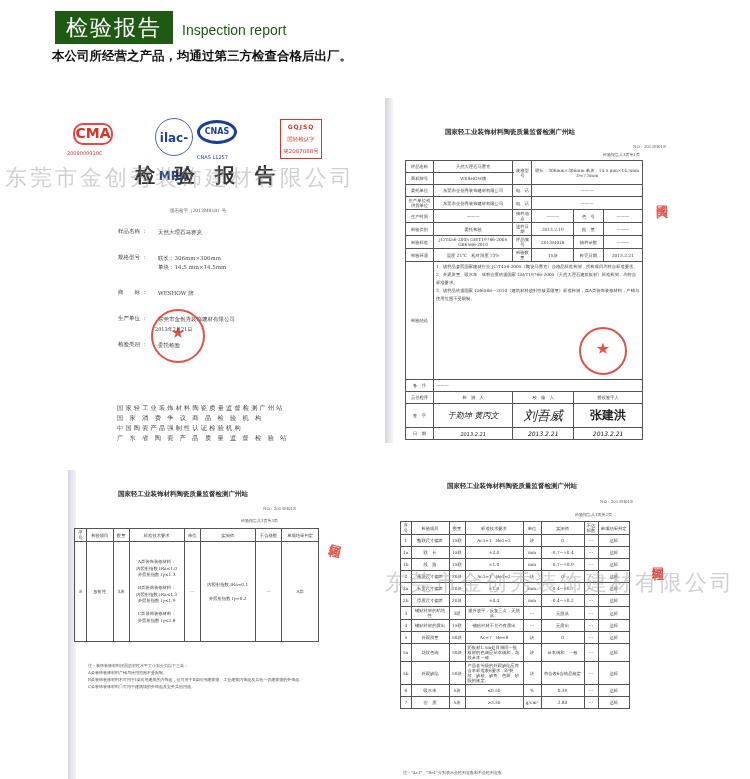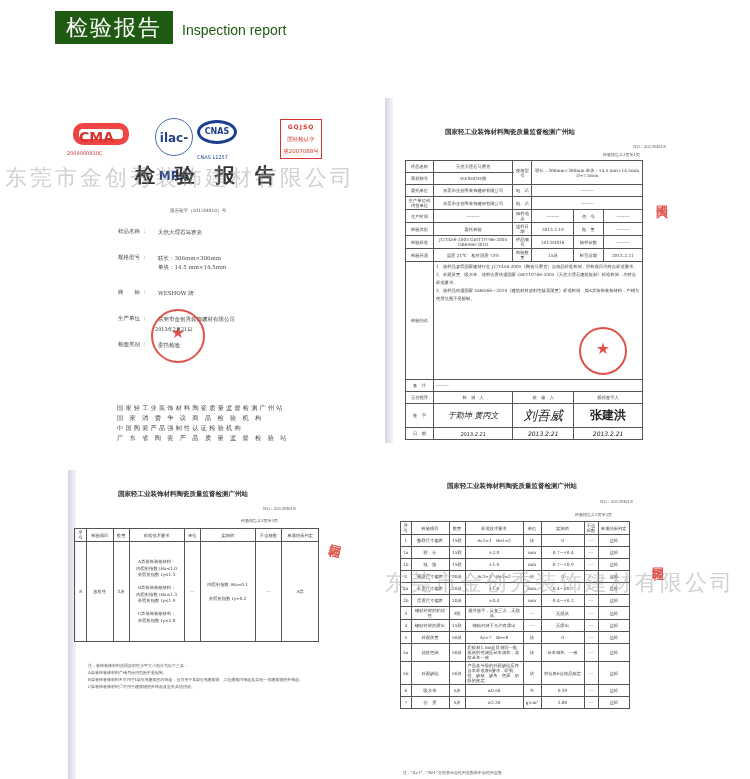--- a/index.html
+++ b/index.html
@@ -9,21 +9,21 @@
 .hdr-box{position:absolute;left:55px;top:11px;width:118px;height:33px;background:#1f5a12;color:#fff;font-family:"DejaVu Sans",sans-serif;font-size:22px;line-height:33px;text-align:center;letter-spacing:2px}
 .hdr-en{position:absolute;left:182px;top:22px;font-family:"Liberation Sans",sans-serif;font-size:14px;color:#1f5a12}
 .hdr-sub{position:absolute;left:52px;top:48px;font-family:"DejaVu Sans",sans-serif;font-size:12.5px;font-weight:bold;color:#111}
 
 .sheet{position:absolute;background:#fff;overflow:hidden}
 .edge{position:absolute;top:0;bottom:0;width:8px;background:linear-gradient(90deg,#d6d6e0,#f4f4f8)}
 .doc-title{font-family:"DejaVu Serif",serif;font-weight:bold;color:#333;text-align:center}
 .tiny{font-size:4px;color:#555}
 
 #s1{left:55px;top:98px;width:320px;height:350px}
-.cma{position:absolute;left:18px;top:25px;width:56px;height:22px;border:6px solid #ef4444;border-radius:10px;color:#d9342b;font-family:"DejaVu Sans",sans-serif;font-weight:bold;font-size:14px;line-height:16px}
+.cma{position:absolute;left:18px;top:25px;width:40px;height:22px;border:2px solid #ef4444;border-radius:10px;color:#d9342b;font-family:"DejaVu Sans",sans-serif;font-weight:bold;font-size:14px;text-align:center;line-height:16px}
 .cma-no{position:absolute;left:12px;top:52px;font-family:"DejaVu Sans",sans-serif;font-size:5px;color:#c33}
 .ilac{position:absolute;left:100px;top:20px;width:38px;height:38px;border-radius:50%;border:1px solid #4a6aa8;color:#24418a;font-family:"DejaVu Sans",sans-serif;font-weight:bold;font-size:12px;text-align:center;line-height:38px}
 .cnas{position:absolute;left:142px;top:22px;width:40px;height:24px;border:3px solid #1d3f8f;border-radius:50%;color:#1d3f8f;font-family:"DejaVu Sans",sans-serif;font-weight:bold;font-size:8px;text-align:center;line-height:18px}
 .cnas-no{position:absolute;left:142px;top:56px;font-family:"DejaVu Sans",sans-serif;font-size:5px;color:#1d3f8f}
 .gq{position:absolute;left:225px;top:21px;width:42px;height:40px;border:1px solid #d9342b;color:#d9342b;font-family:"DejaVu Sans",sans-serif;font-size:5.5px;text-align:center;line-height:12px;padding-top:1px}
 .gq b{font-size:6px;letter-spacing:1px}
 .cover-title{position:absolute;left:80px;top:64px;font-size:20px;letter-spacing:20px}
 .cover-no{position:absolute;left:115px;top:110px;font-size:4.5px;color:#555}
 .cover-rows{position:absolute;left:63px;top:130px;font-size:5.5px;color:#444}
 .cover-row{display:flex;margin-bottom:17px}
@@ -47,20 +47,21 @@
 .watermark{position:absolute;font-family:"DejaVu Sans",sans-serif;color:rgba(150,150,150,.45);font-size:22px;letter-spacing:3px;white-space:nowrap;pointer-events:none}
 .redmark{position:absolute;color:#d9342b;font-size:12px;font-weight:bold}
 </style>
 </head>
 <body>
 
 <div class="page">
 
   <div class="hdr-box">检验报告</div>
   <div class="hdr-en">Inspection report</div>
+  <div class="hdr-sub">本公司所经营之产品，均通过第三方检查合格后出厂。</div>
 
   <div class="sheet" id="s1">
     <div class="cma">CMA</div>
     <div class="cma-no">2009000910C</div>
     <div class="ilac">ilac-MRA</div>
     <div class="cnas">CNAS</div>
     <div class="cnas-no">CNAS L1257</div>
     <div class="gq">
       <b>GQJSQ</b><br>
       <span>国轻检认字</span><br>

